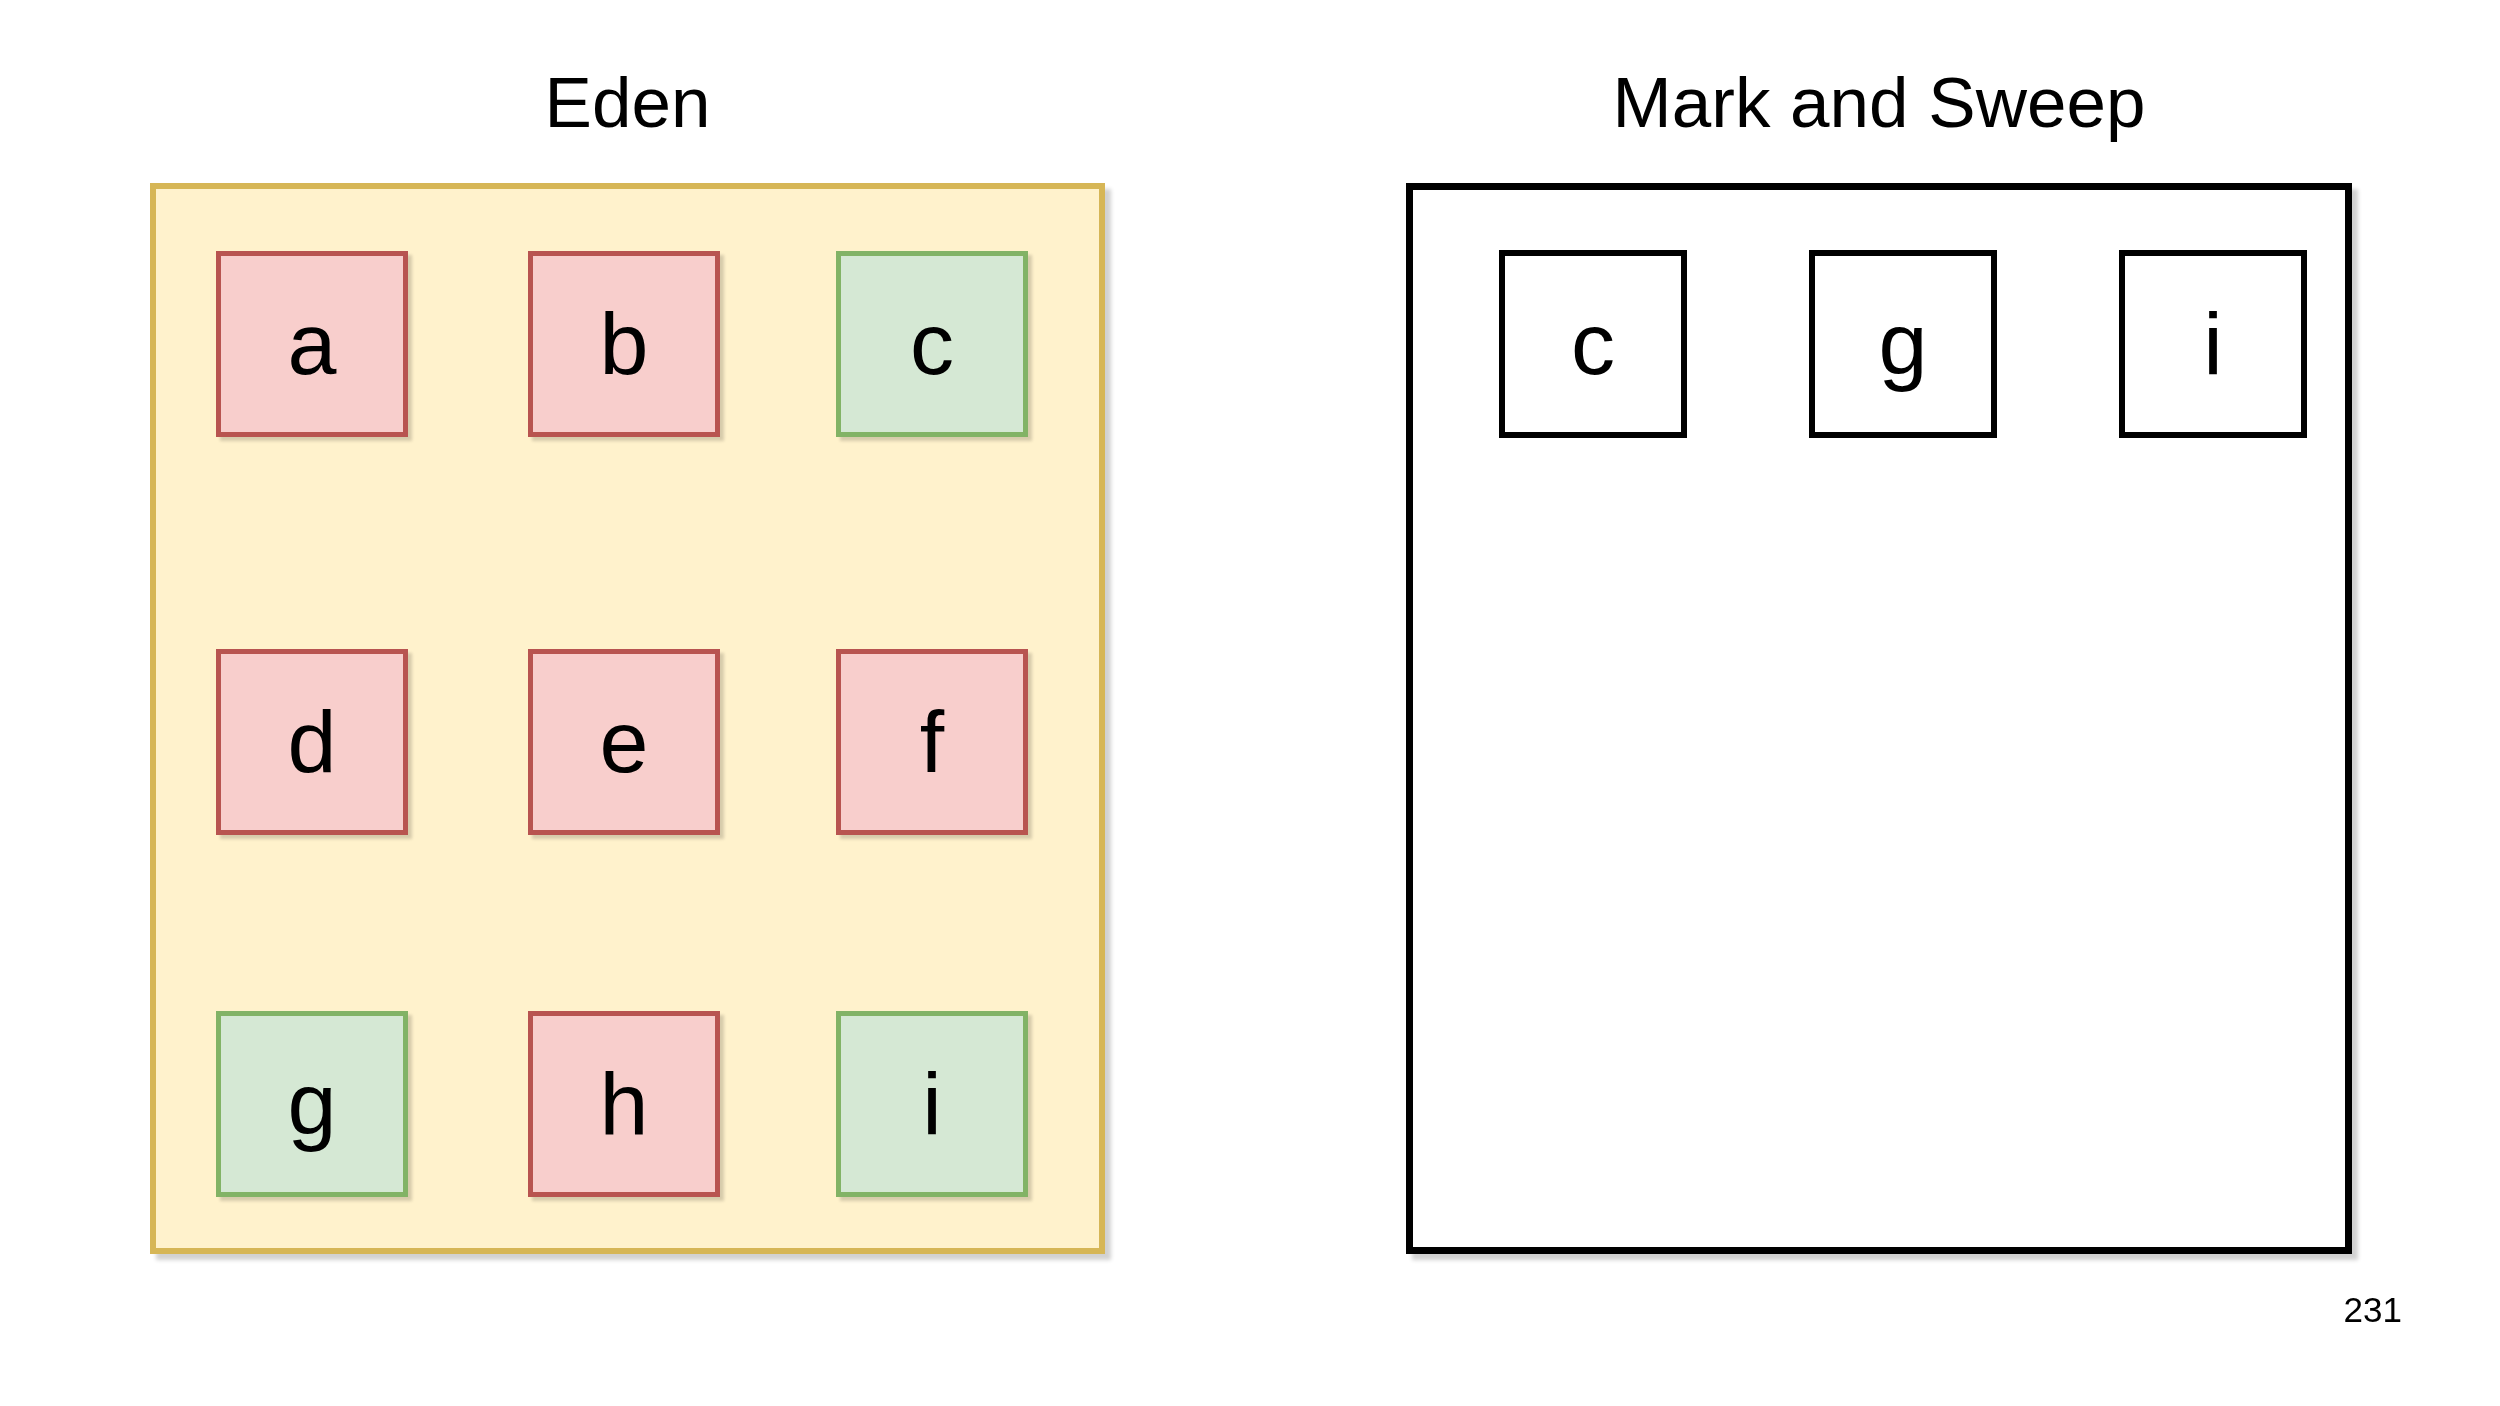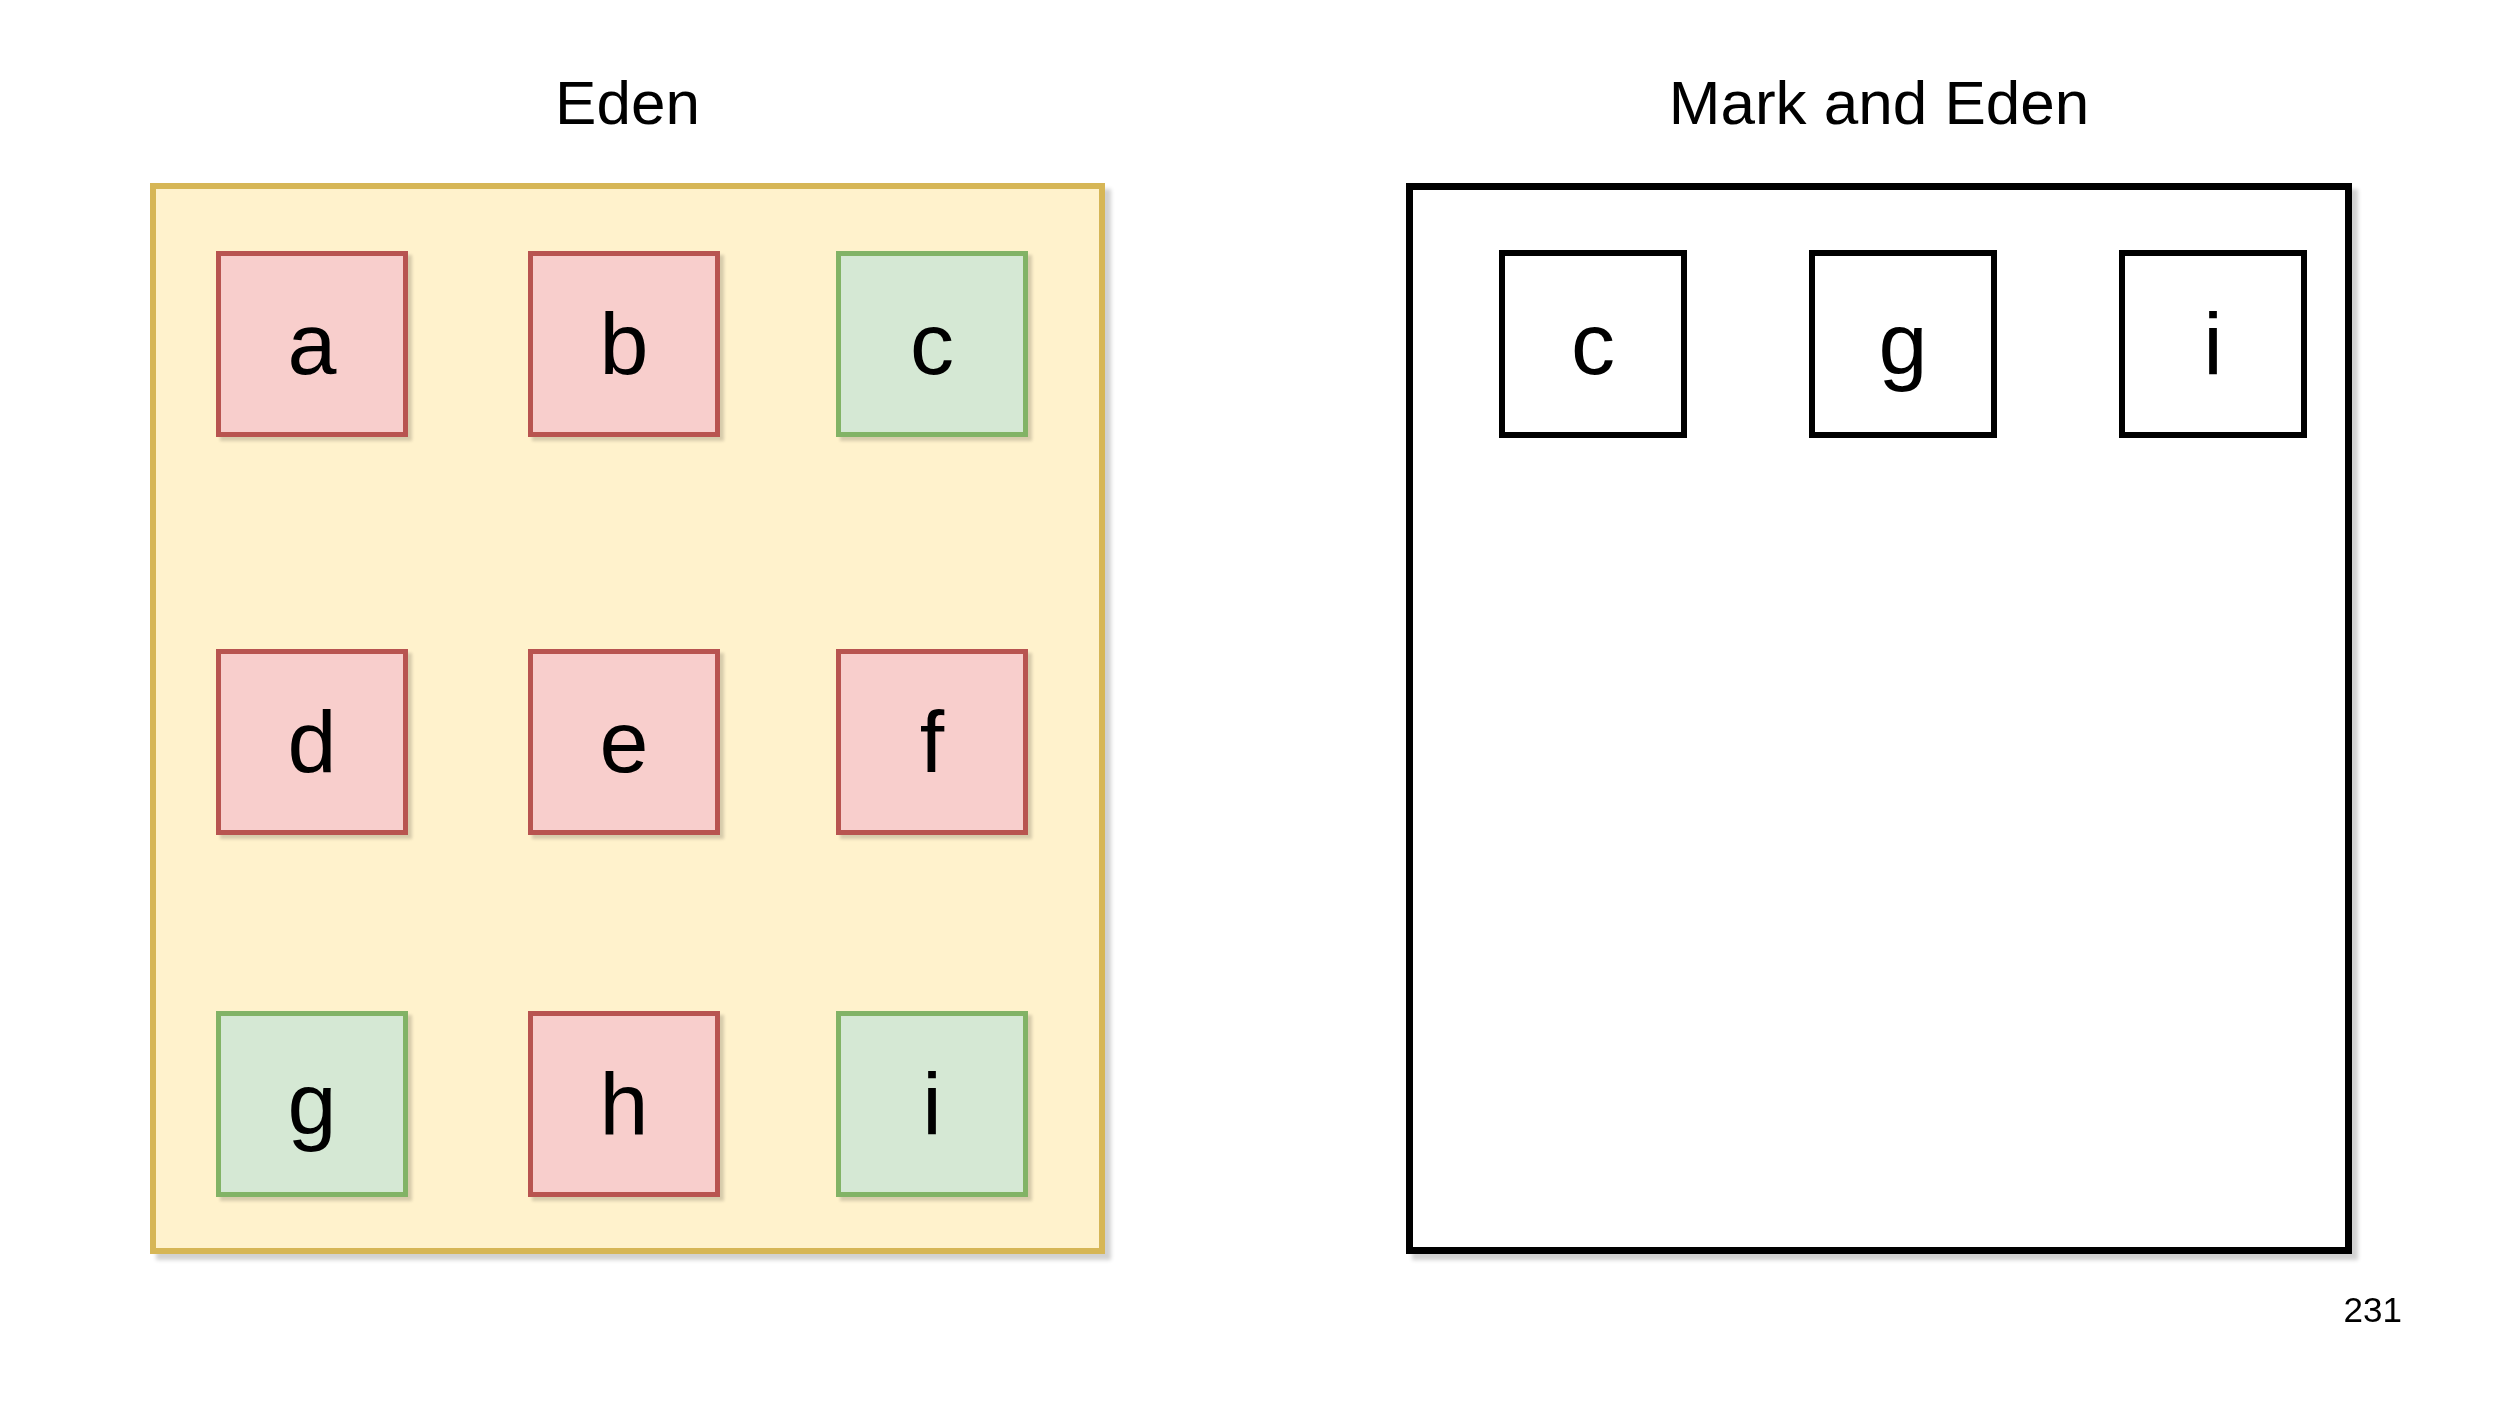--- a/index.html
+++ b/index.html
@@ -14,21 +14,21 @@
     background: #ffffff;
     font-family: "Liberation Sans", sans-serif;
     overflow: hidden;
     color: #000000;
   }
   .region-title {
     position: absolute;
     top: 48px;
     height: 110px;
     text-align: center;
-    font-size: 62px;
+    font-size: 71px;
     line-height: 110px;
     color: #000000;
     white-space: nowrap;
   }
   .eden-title  { left: 150px;  width: 955px; }
   .ms-title    { left: 1406px; width: 946px; }
 
   .region {
     position: absolute;
     top: 183px;
@@ -95,21 +95,21 @@
     color: #000000;
   }
 </style>
 </head>
 <body>
 
 <div class="slide">
 
   <div class="region-title eden-title">Eden</div>
 
-  <div class="region-title ms-title">Mark and Eden</div>
+  <div class="region-title ms-title">Mark and Sweep</div>
 
   <div class="region eden-region">
     <div class="cell eden-cell col1 row1" data-status="dead">a</div>
     <div class="cell eden-cell col2 row1" data-status="dead">b</div>
     <div class="cell eden-cell col3 row1" data-status="live">c</div>
     <div class="cell eden-cell col1 row2" data-status="dead">d</div>
     <div class="cell eden-cell col2 row2" data-status="dead">e</div>
     <div class="cell eden-cell col3 row2" data-status="dead">f</div>
     <div class="cell eden-cell col1 row3" data-status="live">g</div>
     <div class="cell eden-cell col2 row3" data-status="dead">h</div>

